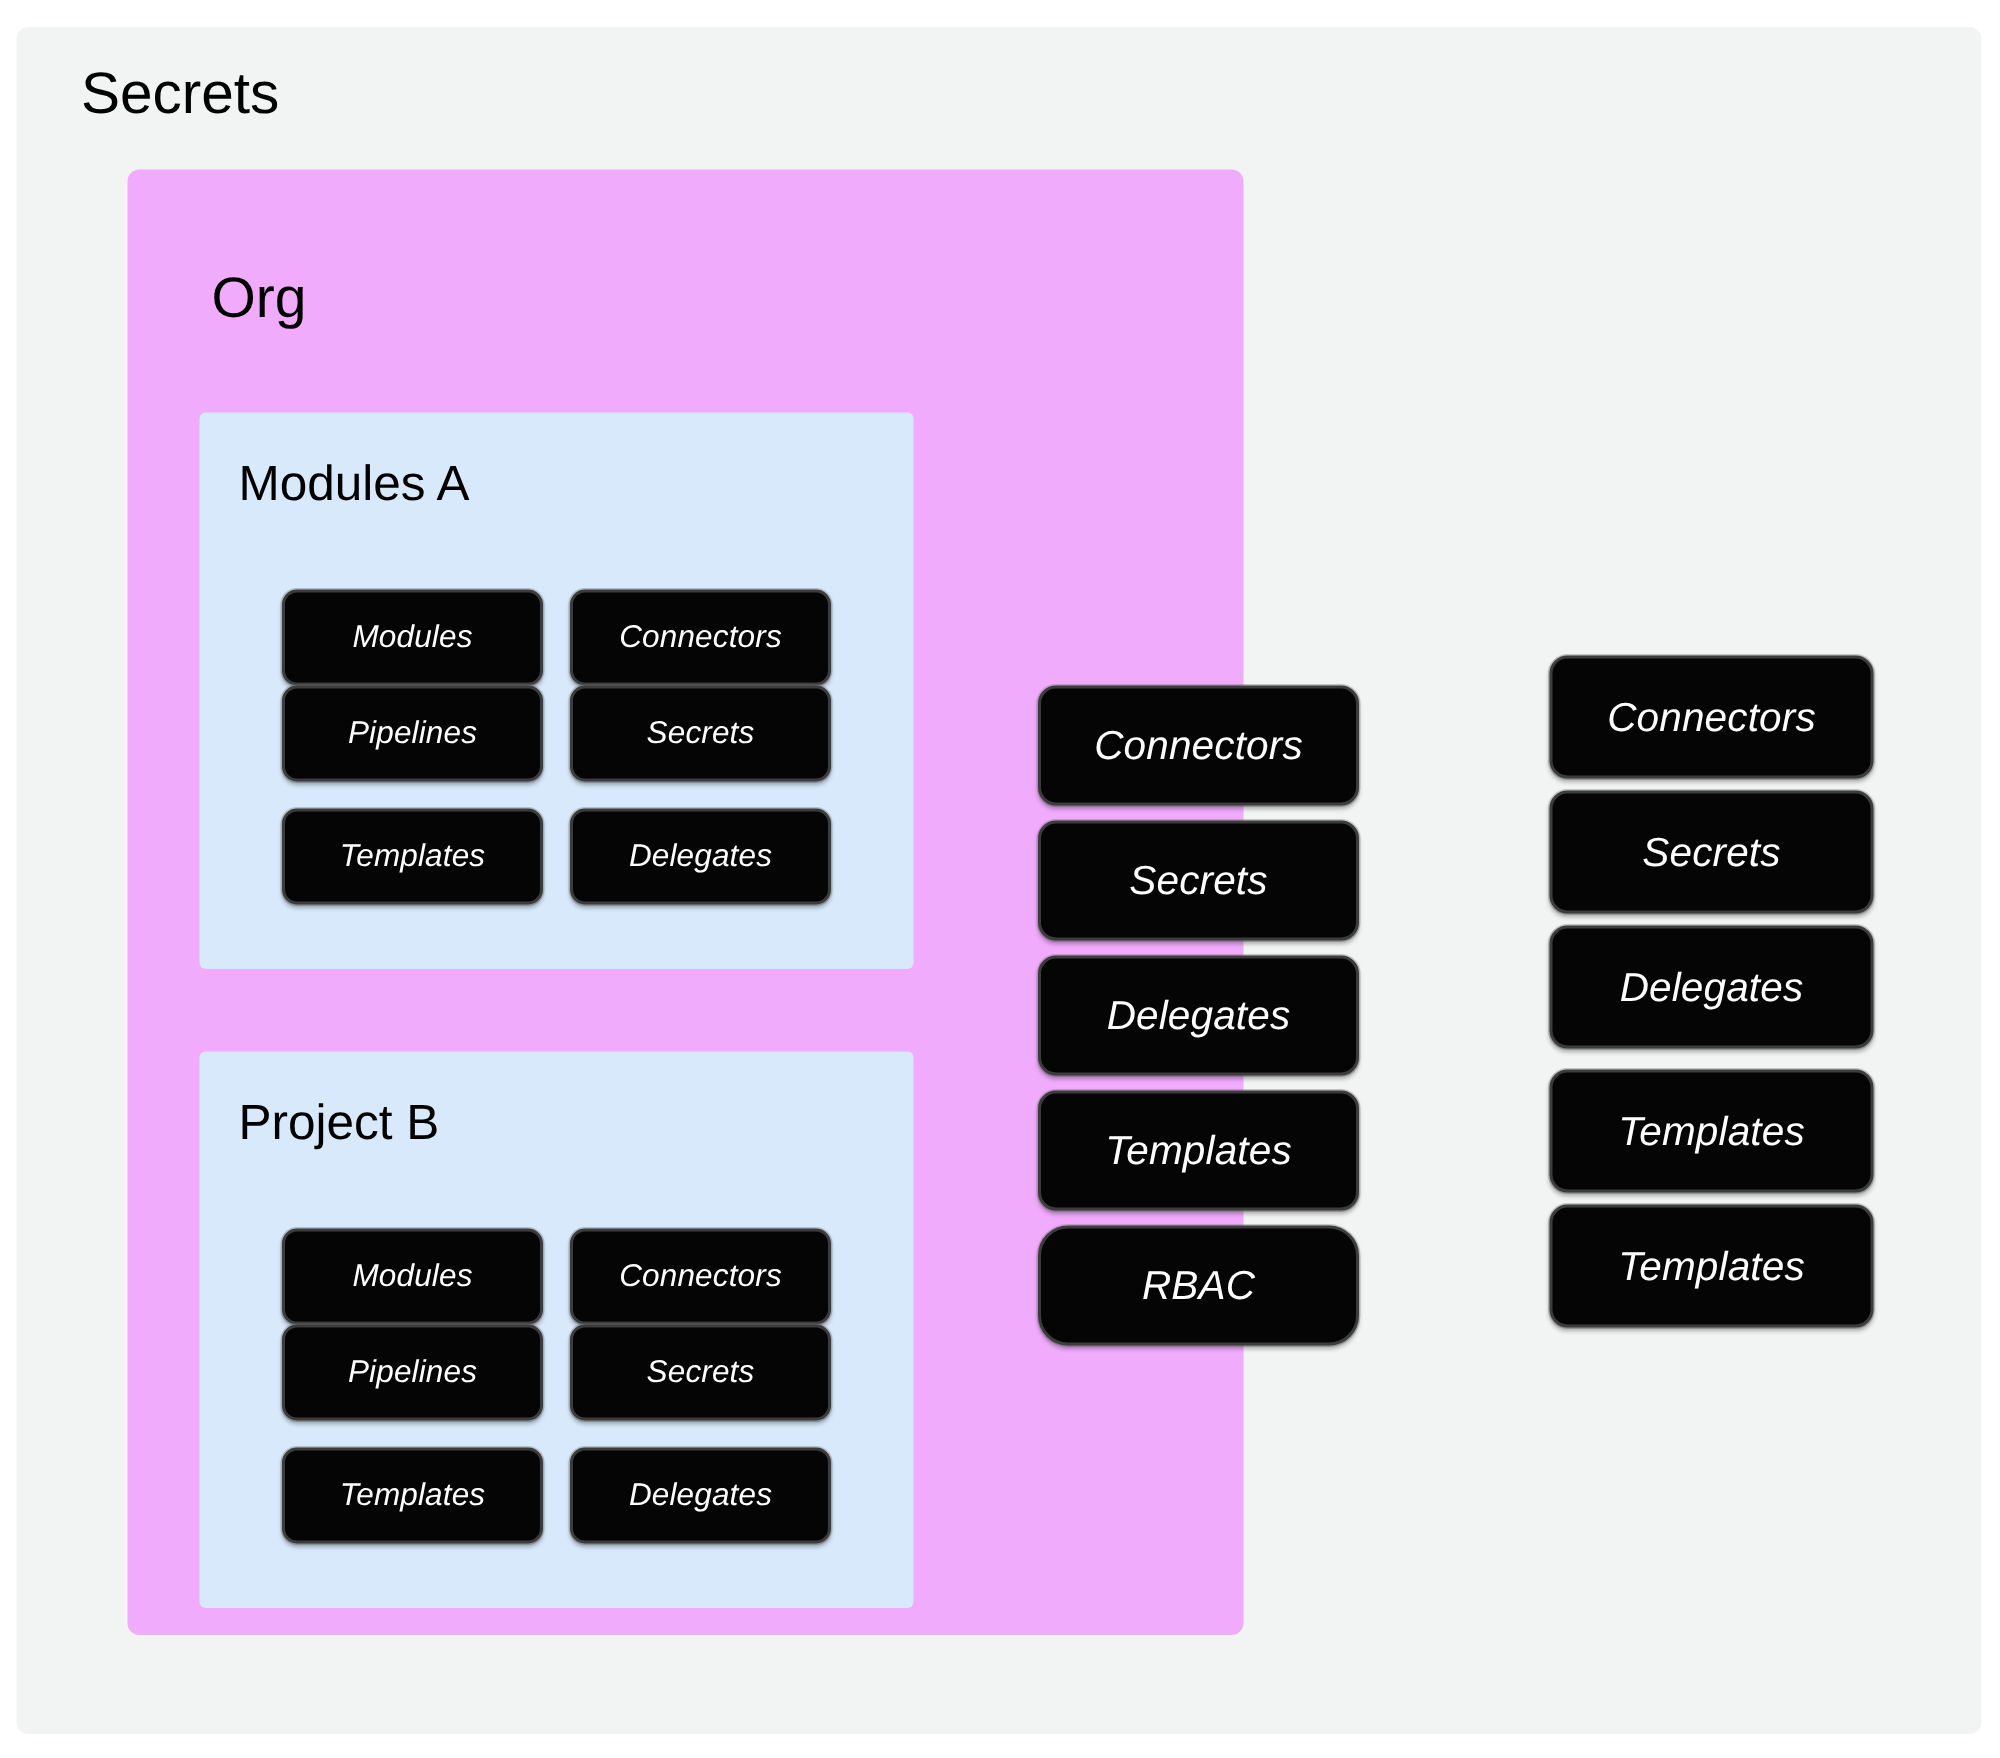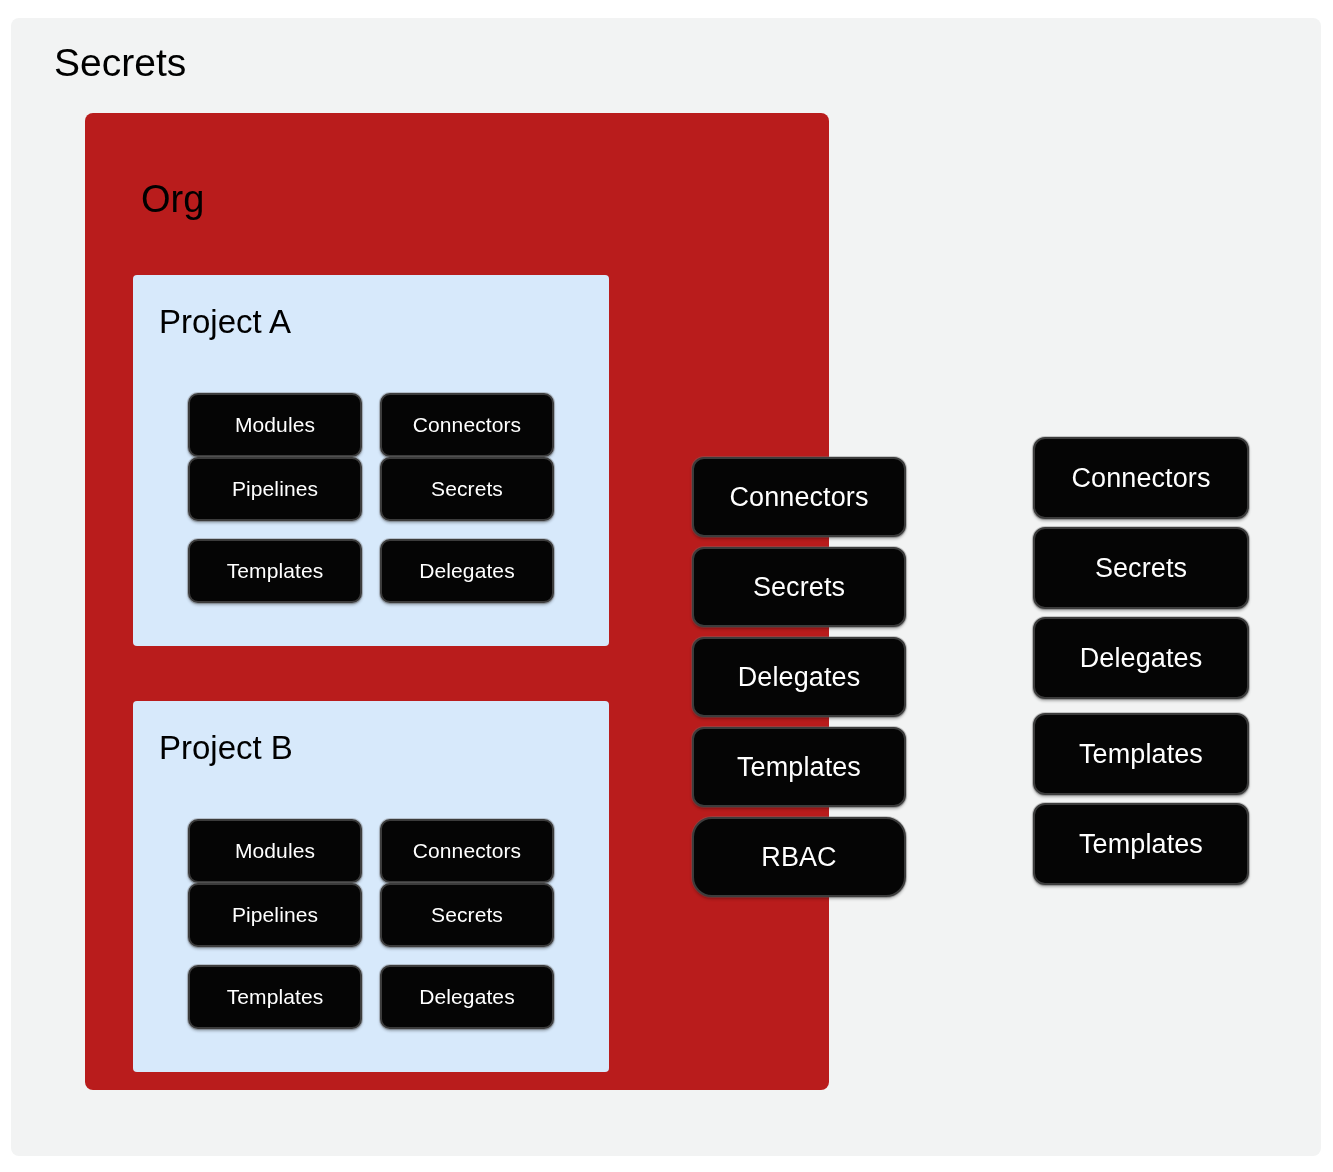--- a/index.html
+++ b/index.html
@@ -33,21 +33,21 @@
     width: 1310px;
     height: 1138px;
     background: #f2f3f3;
   }
 
   #org-scope {
     left: 74px;
     top: 95px;
     width: 744px;
     height: 977px;
-    background: #b91c1c;
+    background: #f0abfc;
   }
 
   .project-scope {
     width: 476px;
     height: 371px;
     background: #d7e9fb;
     border-radius: 4px;
   }
 
   #project-a-scope { left: 48px; top: 162px; }
@@ -89,20 +89,21 @@
     display: flex;
     align-items: center;
     justify-content: center;
     text-align: center;
     border-radius: 11px;
     border: 2px solid #3c3c3c;
     box-shadow: 0 2px 3px rgba(0,0,0,0.30), 0 0 0 1px rgba(120,120,120,0.35);
     font-weight: 400;
     letter-spacing: 0.1px;
     user-select: none;
+    font-style: italic;
   }
 
   
   .node.small {
     width: 174px;
     height: 64px;
     font-size: 21px;
     border-radius: 10px;
   }
 
@@ -159,21 +160,21 @@
   <div class="scope" id="account-scope">
 
     <div class="scope-title" id="account-title">Secrets</div>
 
     <div class="scope" id="org-scope">
 
       <div class="scope-title" id="org-title">Org</div>
 
       <div class="scope project-scope" id="project-a-scope">
 
-        <div class="scope-title project-title">Project A</div>
+        <div class="scope-title project-title">Modules A</div>
 
         <div class="node small col-left row-0">Modules</div>
         <div class="node small col-right row-0">Connectors</div>
         <div class="node small col-left row-1">Pipelines</div>
         <div class="node small col-right row-1">Secrets</div>
         <div class="node small col-left row-2">Templates</div>
         <div class="node small col-right row-2">Delegates</div>
       </div>
 
       <div class="scope project-scope" id="project-b-scope">

